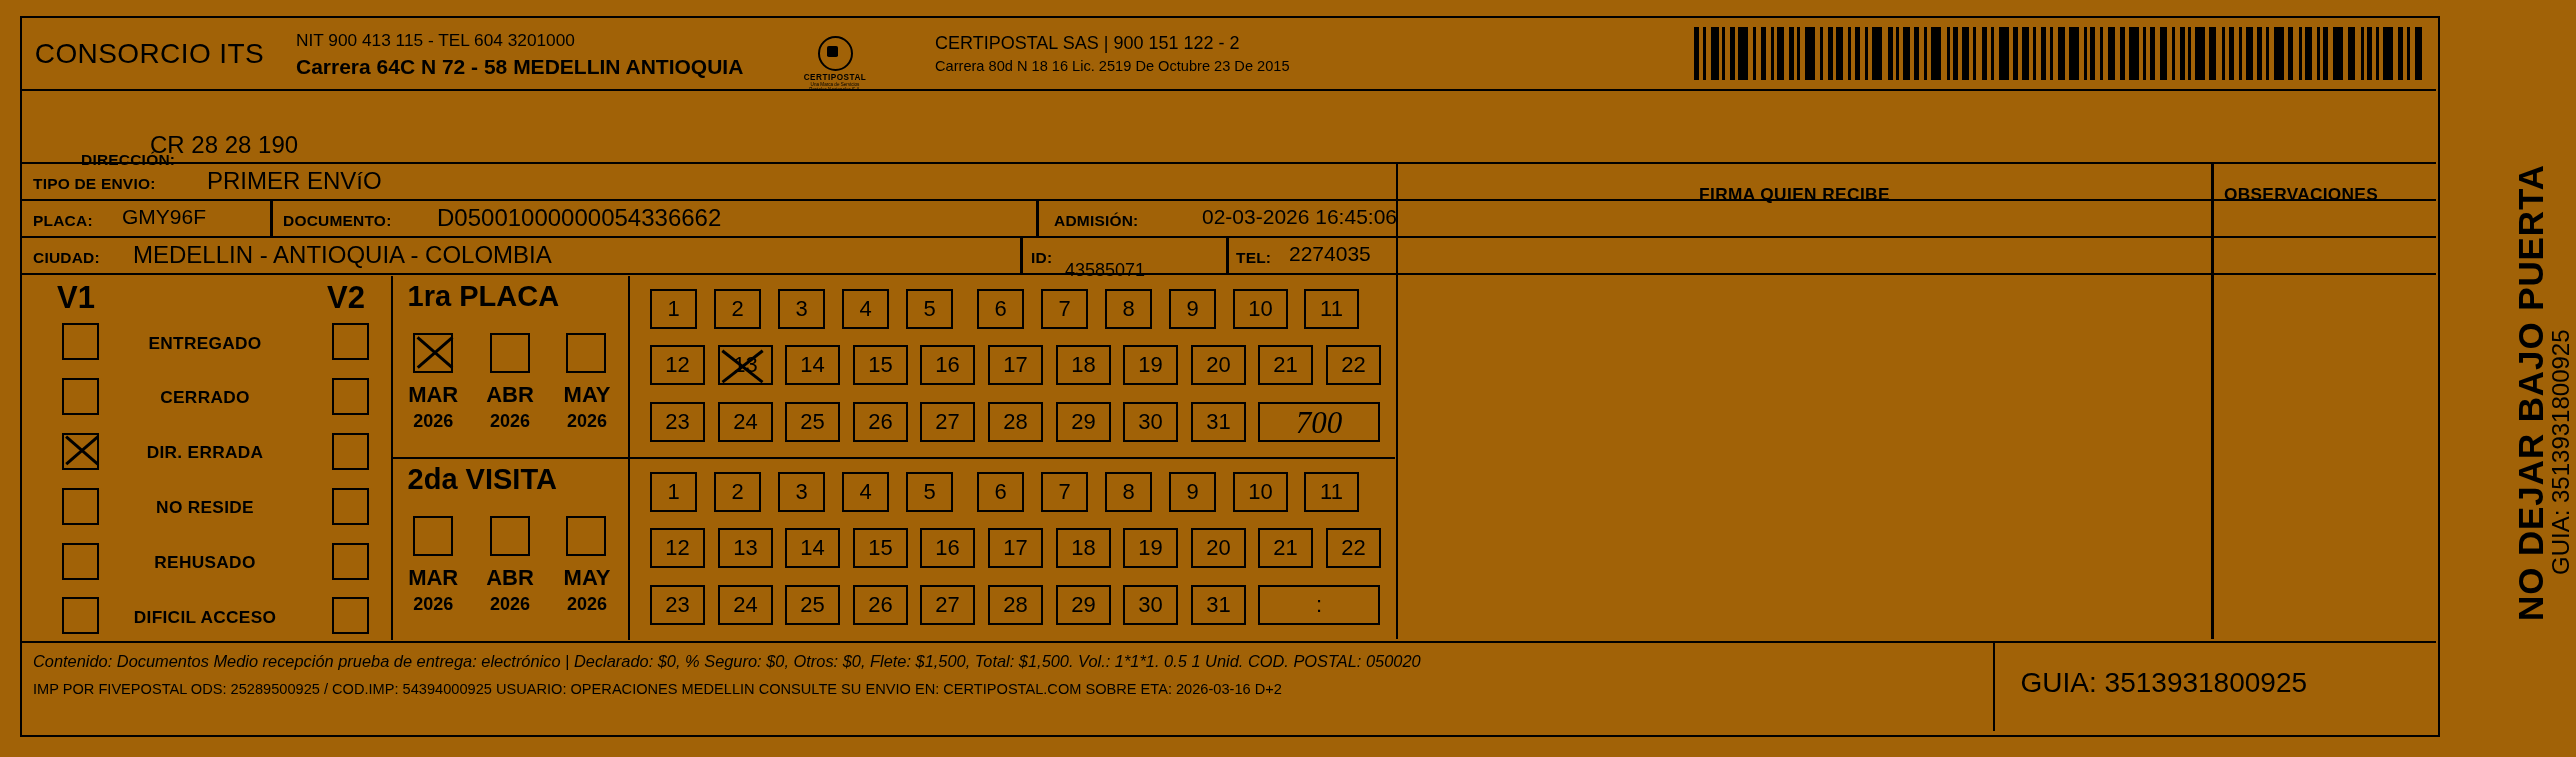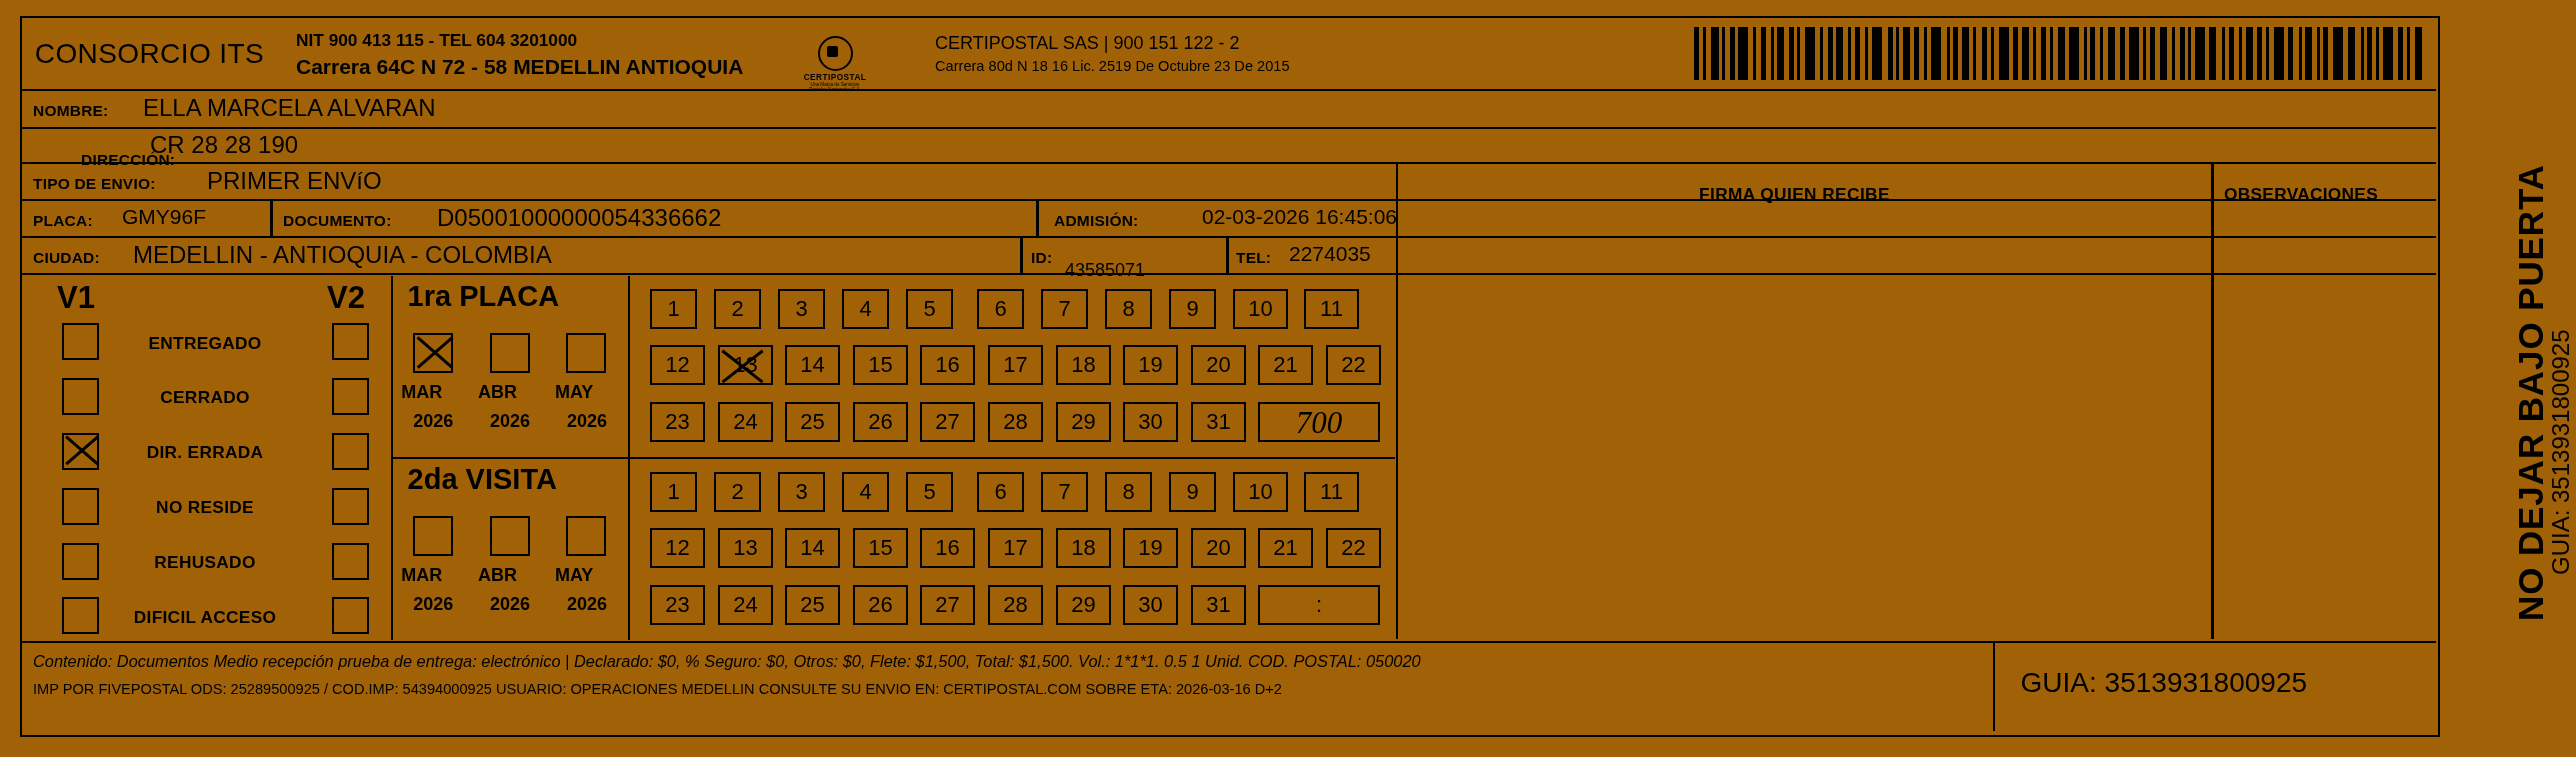--- a/index.html
+++ b/index.html
@@ -6,21 +6,21 @@
   body{font-family:"Liberation Sans", sans-serif; color:#000;}
   #sheet{position:relative;width:2576px;height:758px;background:#a16207;}
 
   
   #frame{position:absolute;left:20px;top:16.4px;width:2420px;height:721px;border:2.7px solid #000;box-sizing:border-box;}
 
   
   #hdr{position:absolute;left:0;top:0;width:2414px;height:73px;border-bottom:2.7px solid #000;box-sizing:border-box;}
   #consorcio{position:absolute;left:12.8px;top:20px;font-size:28px;letter-spacing:0.4px;}
   #nitblock{position:absolute;left:274px;top:11px;line-height:1.35;}
-  #nitblock div:first-child{font-size:17.3px;font-weight:bold;}
+  #nitblock div:first-child{font-size:17.3px;font-weight:normal;}
   #nitblock div:last-child{font-size:21px;font-weight:bold;}
   #certilogo{position:absolute;left:781px;top:18px;width:64px;text-align:center;}
   #certilogo .ring{width:31px;height:31px;border:2.7px solid #000;border-radius:50%;margin:0 auto;position:relative;}
   #certilogo .ring:after{content:"";position:absolute;left:7.3px;top:7.3px;width:11px;height:11px;background:#000;border-radius:1.8px;}
   #certilogo .cap{font-size:8.2px;font-weight:bold;margin-top:1.8px;letter-spacing:0.5px;}
   #certilogo .cap2{font-size:4.6px;}
   #certipostal{position:absolute;left:913px;top:12.8px;line-height:1.4;}
   #certipostal .l1{font-size:18px;}
   #certipostal .l2{font-size:14.6px;}
   #barcode{position:absolute;right:11px;top:9px;width:731px;height:53px;}
@@ -50,21 +50,21 @@
   .chk.x:after{transform:rotate(-41deg);}
   .vlabel{position:absolute;font-size:17.3px;font-weight:bold;letter-spacing:0.3px;text-align:center;width:256px;}
 
   
   .visit{position:absolute;}
   .visit-title{position:absolute;font-size:29px;font-weight:bold;}
   .mbox{position:absolute;width:40px;height:40px;border:2.7px solid #000;box-sizing:border-box;}
   .mbox.x:before,.mbox.x:after{content:"";position:absolute;left:-2.7px;top:15.5px;width:46px;height:2.7px;background:#000;}
   .mbox.x:before{transform:rotate(41deg);}
   .mbox.x:after{transform:rotate(-41deg);}
-  .mname{position:absolute;font-size:18px;font-weight:bold;text-align:left;width:64px;}
+  .mname{position:absolute;font-size:22px;font-weight:bold;text-align:center;width:64px;}
   .myear{position:absolute;font-size:18px;font-weight:bold;text-align:center;width:64px;}
 
   
   .daybox{position:absolute;border:2.7px solid #000;box-sizing:border-box;font-size:22px;text-align:center;line-height:35px;height:40px;}
   .daybox.x:before,.daybox.x:after{content:"";position:absolute;left:-2.7px;top:17.3px;width:100%;height:2.7px;background:#000;}
   .daybox.x:before{transform:rotate(38deg);}
   .daybox.x:after{transform:rotate(-38deg);}
   .hand{font-family:"Liberation Serif", serif;font-size:31px;font-style:italic;}
 
   
@@ -173,24 +173,20 @@
           <div class="bar" style="left: 667px; width: 2.7px;"></div>
           <div class="bar" style="left: 673px; width: 4.6px;"></div>
           <div class="bar" style="left: 682px; width: 2.7px;"></div>
           <div class="bar" style="left: 689px; width: 10px;"></div>
           <div class="bar" style="left: 704px; width: 4.6px;"></div>
           <div class="bar" style="left: 713px; width: 2.7px;"></div>
           <div class="bar" style="left: 721px; width: 7.3px;"></div>
         </div>
     </div>
 
-    <div class="row" style="top:73px;height:38px;">
-      <div class="r-lab" style="left:11px;top:11px;">NOMBRE:</div>
-      <div class="r-val" style="left:121px;top:2.7px;">ELLA MARCELA ALVARAN</div>
-    </div>
 
     <div class="row" style="top:111px;height:35px;">
       <div class="r-lab" style="left:11px;top:22px;margin-left:48px;">DIRECCIÓN:</div>
       <div class="r-val" style="left:128px;top:1.8px;">CR 28 28 190</div>
     </div>
 
     <div class="row" style="top:146px;height:37px;">
       <div class="r-lab" style="left:11px;top:11px;">TIPO DE ENVIO:</div>
       <div class="r-val" style="left:185px;top:2.7px;">PRIMER ENVíO</div>
     </div>

